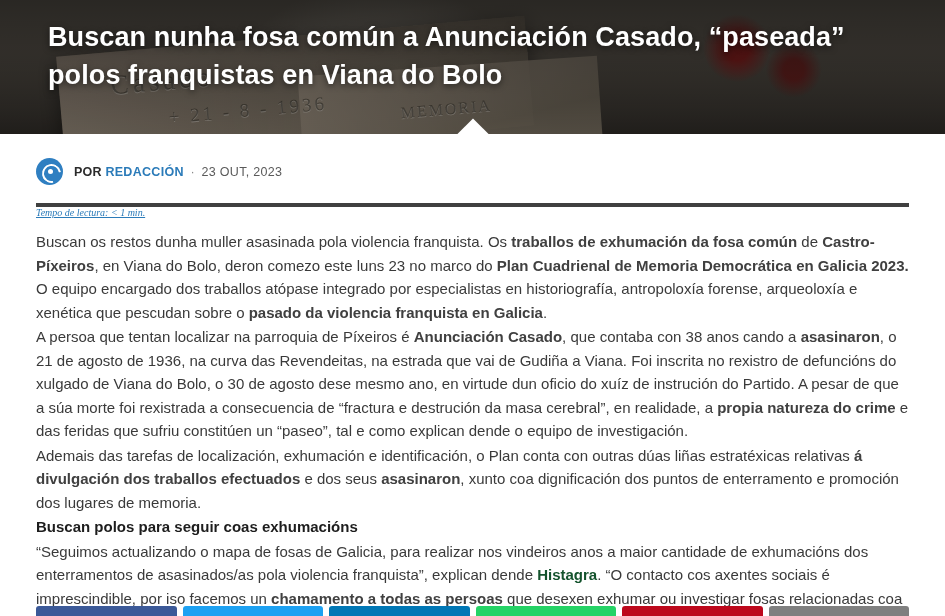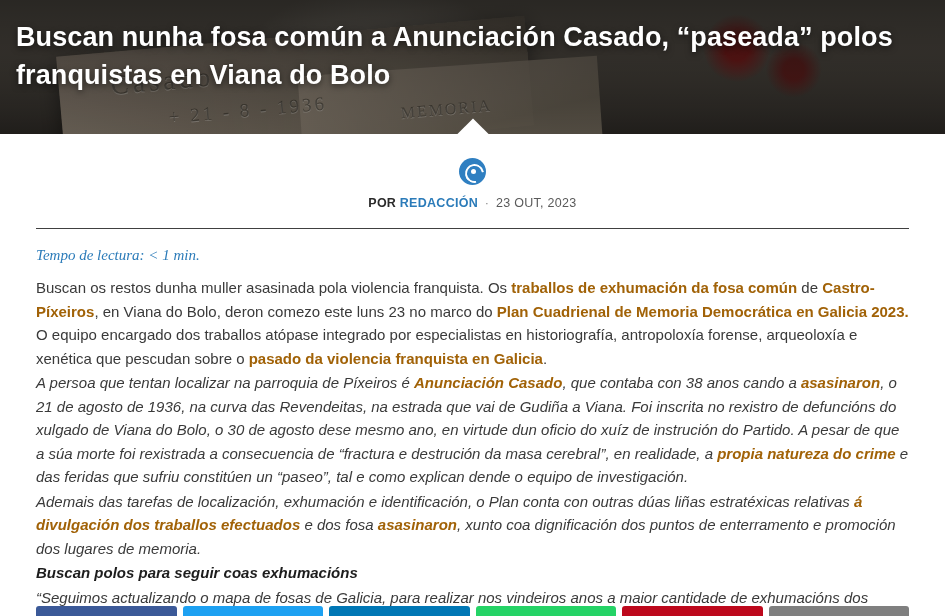--- a/index.html
+++ b/index.html
@@ -81,21 +81,21 @@
     font-size: 16px;
     letter-spacing: 2px;
   }
   .hero-shade {
     position: absolute;
     inset: 0;
     background: linear-gradient(180deg, rgba(0,0,0,0.62) 0%, rgba(0,0,0,0.42) 45%, rgba(0,0,0,0.18) 100%);
   }
   .hero-title {
     position: absolute;
-    left: 16px;
+    left: 48px;
     right: 40px;
     top: 0px;
     color: #ffffff;
     font-size: 27px;
     line-height: 38px;
     font-weight: bold;
     letter-spacing: 0.1px;
     text-shadow: 0 2px 6px rgba(0,0,0,0.55);
   }
   .hero-notch {
@@ -112,22 +112,21 @@
 
   
   .article {
     padding: 24px 36px 0 36px;
   }
   .byline {
     display: flex;
     align-items: center;
     gap: 11px;
     padding-bottom: 18px;
-    border-bottom: 1px solid #404040;
-    flex-direction: column;
+    border-bottom: 4px solid #404040;
   }
   .avatar {
     width: 27px;
     height: 27px;
     border-radius: 50%;
     background: #2f7fc1;
     position: relative;
     flex: 0 0 auto;
   }
   .avatar::before {
@@ -157,36 +156,36 @@
   .byline-text .author {
     font-weight: bold;
     color: #2b7bb9;
     text-decoration: none;
     letter-spacing: 0.3px;
   }
   .byline-text .sep { color: #8a8a8a; margin: 0 3px; }
   .byline-text .date { color: #5a5a5a; letter-spacing: 0.3px; }
 
   .readtime {
-    margin-top: 18px;
     font-family: "Liberation Serif", serif;
     font-style: italic;
-    font-size: 15px;
+    font-size: 10px;
     color: #2b7bb9;
+    text-decoration: underline;
   }
 
   .body {
     margin-top: 12px;
     color: #3a3a3a;
     font-size: 15px;
     line-height: 23.5px;
   }
   .body p { margin: 0 0 0 0; }
-  .body p + p { margin-top: 1px; font-style: italic; }
-  .body b, .body strong { color: #a16207; font-weight: bold; }
+  .body p + p { margin-top: 1px; }
+  .body b, .body strong { color: #404040; font-weight: bold; }
   .body a { color: #14532d; text-decoration: none; font-weight: bold; }
   .lead-sub {
     font-weight: bold;
     color: #1d1d1d;
   }
 
   
   .share-strip {
     position: absolute;
     left: 36px;
@@ -239,21 +238,21 @@
     </div>
 
     <div class="readtime">Tempo de lectura: &lt; 1 min.</div>
 
     <div class="body">
 
       <p><span>Buscan os restos dunha muller asasinada pola violencia franquista. Os </span><b>traballos de exhumación da fosa común</b><span> de </span><b>Castro-Píxeiros</b><span>, en Viana do Bolo, deron comezo este luns 23 no marco do </span><b>Plan Cuadrienal de Memoria Democrática en Galicia 2023.</b><span> O equipo encargado dos traballos atópase integrado por especialistas en historiografía, antropoloxía forense, arqueoloxía e xenética que pescudan sobre o </span><b>pasado da violencia franquista en Galicia</b><span>.</span></p>
 
       <p><span>A persoa que tentan localizar na parroquia de Píxeiros é </span><b>Anunciación Casado</b><span>, que contaba con 38 anos cando a </span><b>asasinaron</b><span>, o 21 de agosto de 1936, na curva das Revendeitas, na estrada que vai de Gudiña a Viana. Foi inscrita no rexistro de defuncións do xulgado de Viana do Bolo, o 30 de agosto dese mesmo ano, en virtude dun oficio do xuíz de instrución do Partido. A pesar de que a súa morte foi rexistrada a consecuencia de “fractura e destrución da masa cerebral”, en realidade, a </span><b>propia natureza do crime</b><span> e das feridas que sufriu constitúen un “paseo”, tal e como explican dende o equipo de investigación.</span></p>
 
-      <p><span>Ademais das tarefas de localización, exhumación e identificación, o Plan conta con outras dúas liñas estratéxicas relativas </span><b>á divulgación dos traballos efectuados</b><span> e dos fosa </span><b>asasinaron</b><span>, xunto coa dignificación dos puntos de enterramento e promoción dos lugares de memoria.</span></p>
+      <p><span>Ademais das tarefas de localización, exhumación e identificación, o Plan conta con outras dúas liñas estratéxicas relativas </span><b>á divulgación dos traballos efectuados</b><span> e dos seus </span><b>asasinaron</b><span>, xunto coa dignificación dos puntos de enterramento e promoción dos lugares de memoria.</span></p>
 
       <p class="lead-sub">Buscan polos para seguir coas exhumacións</p>
 
       <p><span>“Seguimos actualizando o mapa de fosas de Galicia, para realizar nos vindeiros anos a maior cantidade de exhumacións dos enterramentos de asasinados/as pola violencia franquista”, explican dende </span><a href="#">Histagra</a><span>. “O contacto cos axentes sociais é imprescindible, por iso facemos un </span><b>chamamento a todas as persoas</b><span> que desexen exhumar ou investigar fosas relacionadas coa violencia franquista, así como achegar datos”, engaden. As persoas interesadas poden contactar co equipo investigador a través de </span></p>
 
     </div>
   </div>
 
   <div class="share-strip">
     <div class="share-btn s1"></div>

